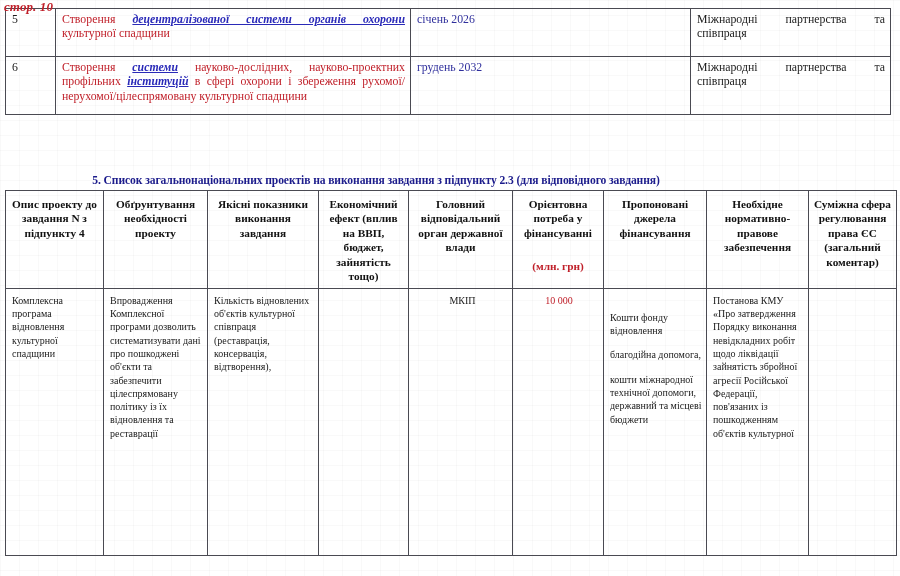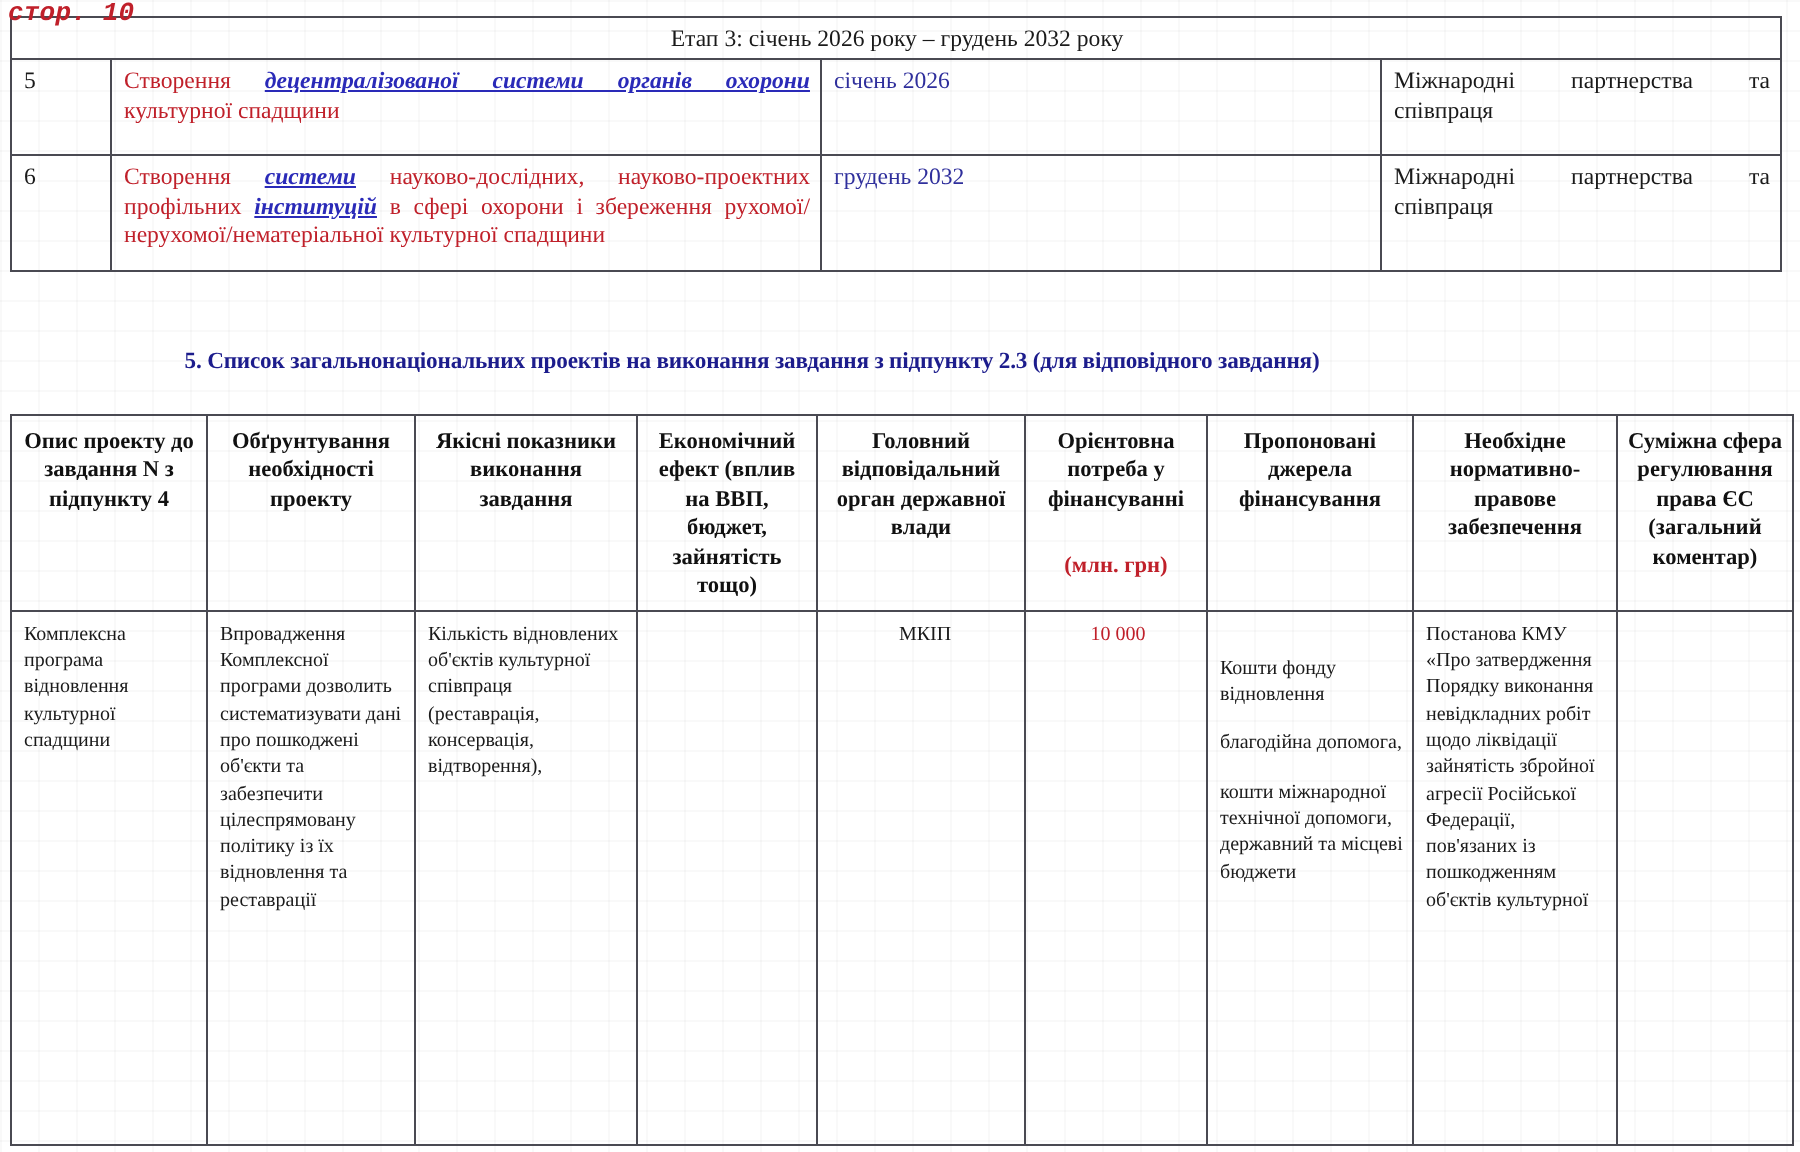--- a/index.html
+++ b/index.html
@@ -23,21 +23,21 @@
     background-image:
       linear-gradient(to right, rgba(0,0,0,0.022) 1px, transparent 1px),
       linear-gradient(to bottom, rgba(0,0,0,0.022) 1px, transparent 1px);
     background-size: 19px 15px;
   }
 
   .page-marker {
     position: absolute;
     left: 4px;
     top: -1px;
-    font-family: Liberation Mono, monospace;
+    font-family: Liberation Serif, serif;
     font-style: italic;
     font-weight: bold;
     font-size: 13px;
     color: #c0202a;
     letter-spacing: 0.1px;
     z-index: 5;
     white-space: nowrap;
   }
 
   table.doc {
@@ -116,21 +116,21 @@
     font-size: 11.6px;
     font-weight: bold;
     color: #1c1c8c;
     font-family: "Liberation Serif", "DejaVu Serif", serif;
     letter-spacing: -0.1px;
   }
 
   
   #table-projects {
     left: 5px;
-    top: 207px;
+    top: 190px;
     width: 891px;
   }
   #table-projects th {
     text-align: center;
     font-weight: bold;
     font-size: 11.3px;
     line-height: 1.28;
     padding: 6px 3px 4px 3px;
     vertical-align: top;
     color: #111111;
@@ -175,32 +175,29 @@
   <div class="page-marker">стор. 10</div>
 
   <table class="doc" id="table-stage">
     <colgroup>
       <col style="width:50px">
       <col style="width:355px">
       <col style="width:280px">
       <col style="width:200px">
     </colgroup>
     <tbody>
-      <tr>
-        <td class="stage-title" colspan="4">Етап 3: січень 2026 року – грудень 2032 року</td>
-      </tr>
       <tr style="height:48px">
         <td class="row-num">5</td>
         <td class="task-cell"><span>Створення </span><span class="hl">децентралізованої системи органів охорони</span><span> культурної спадщини</span></td>
         <td class="date-cell">січень 2026</td>
         <td class="partner-cell">Міжнародні партнерства та співпраця</td>
       </tr>
       <tr style="height:58px">
         <td class="row-num">6</td>
-        <td class="task-cell"><span>Створення </span><span class="hl">системи</span><span> науково-дослідних, науково-проектних профільних </span><span class="hl">інституцій</span><span> в сфері охорони і збереження рухомої/ нерухомої/нематеріальної культурної спадщини</span></td>
+        <td class="task-cell"><span>Створення </span><span class="hl">системи</span><span> науково-дослідних, науково-проектних профільних </span><span class="hl">інституцій</span><span> в сфері охорони і збереження рухомої/ нерухомої/цілеспрямовану культурної спадщини</span></td>
         <td class="date-cell">грудень 2032</td>
         <td class="partner-cell">Міжнародні партнерства та співпраця</td>
       </tr>
     </tbody>
   </table>
 
   <div class="section-heading">5. Список загальнонаціональних проектів на виконання завдання з підпункту 2.3 (для відповідного завдання)</div>
 
   <table class="doc" id="table-projects">
     <colgroup>

